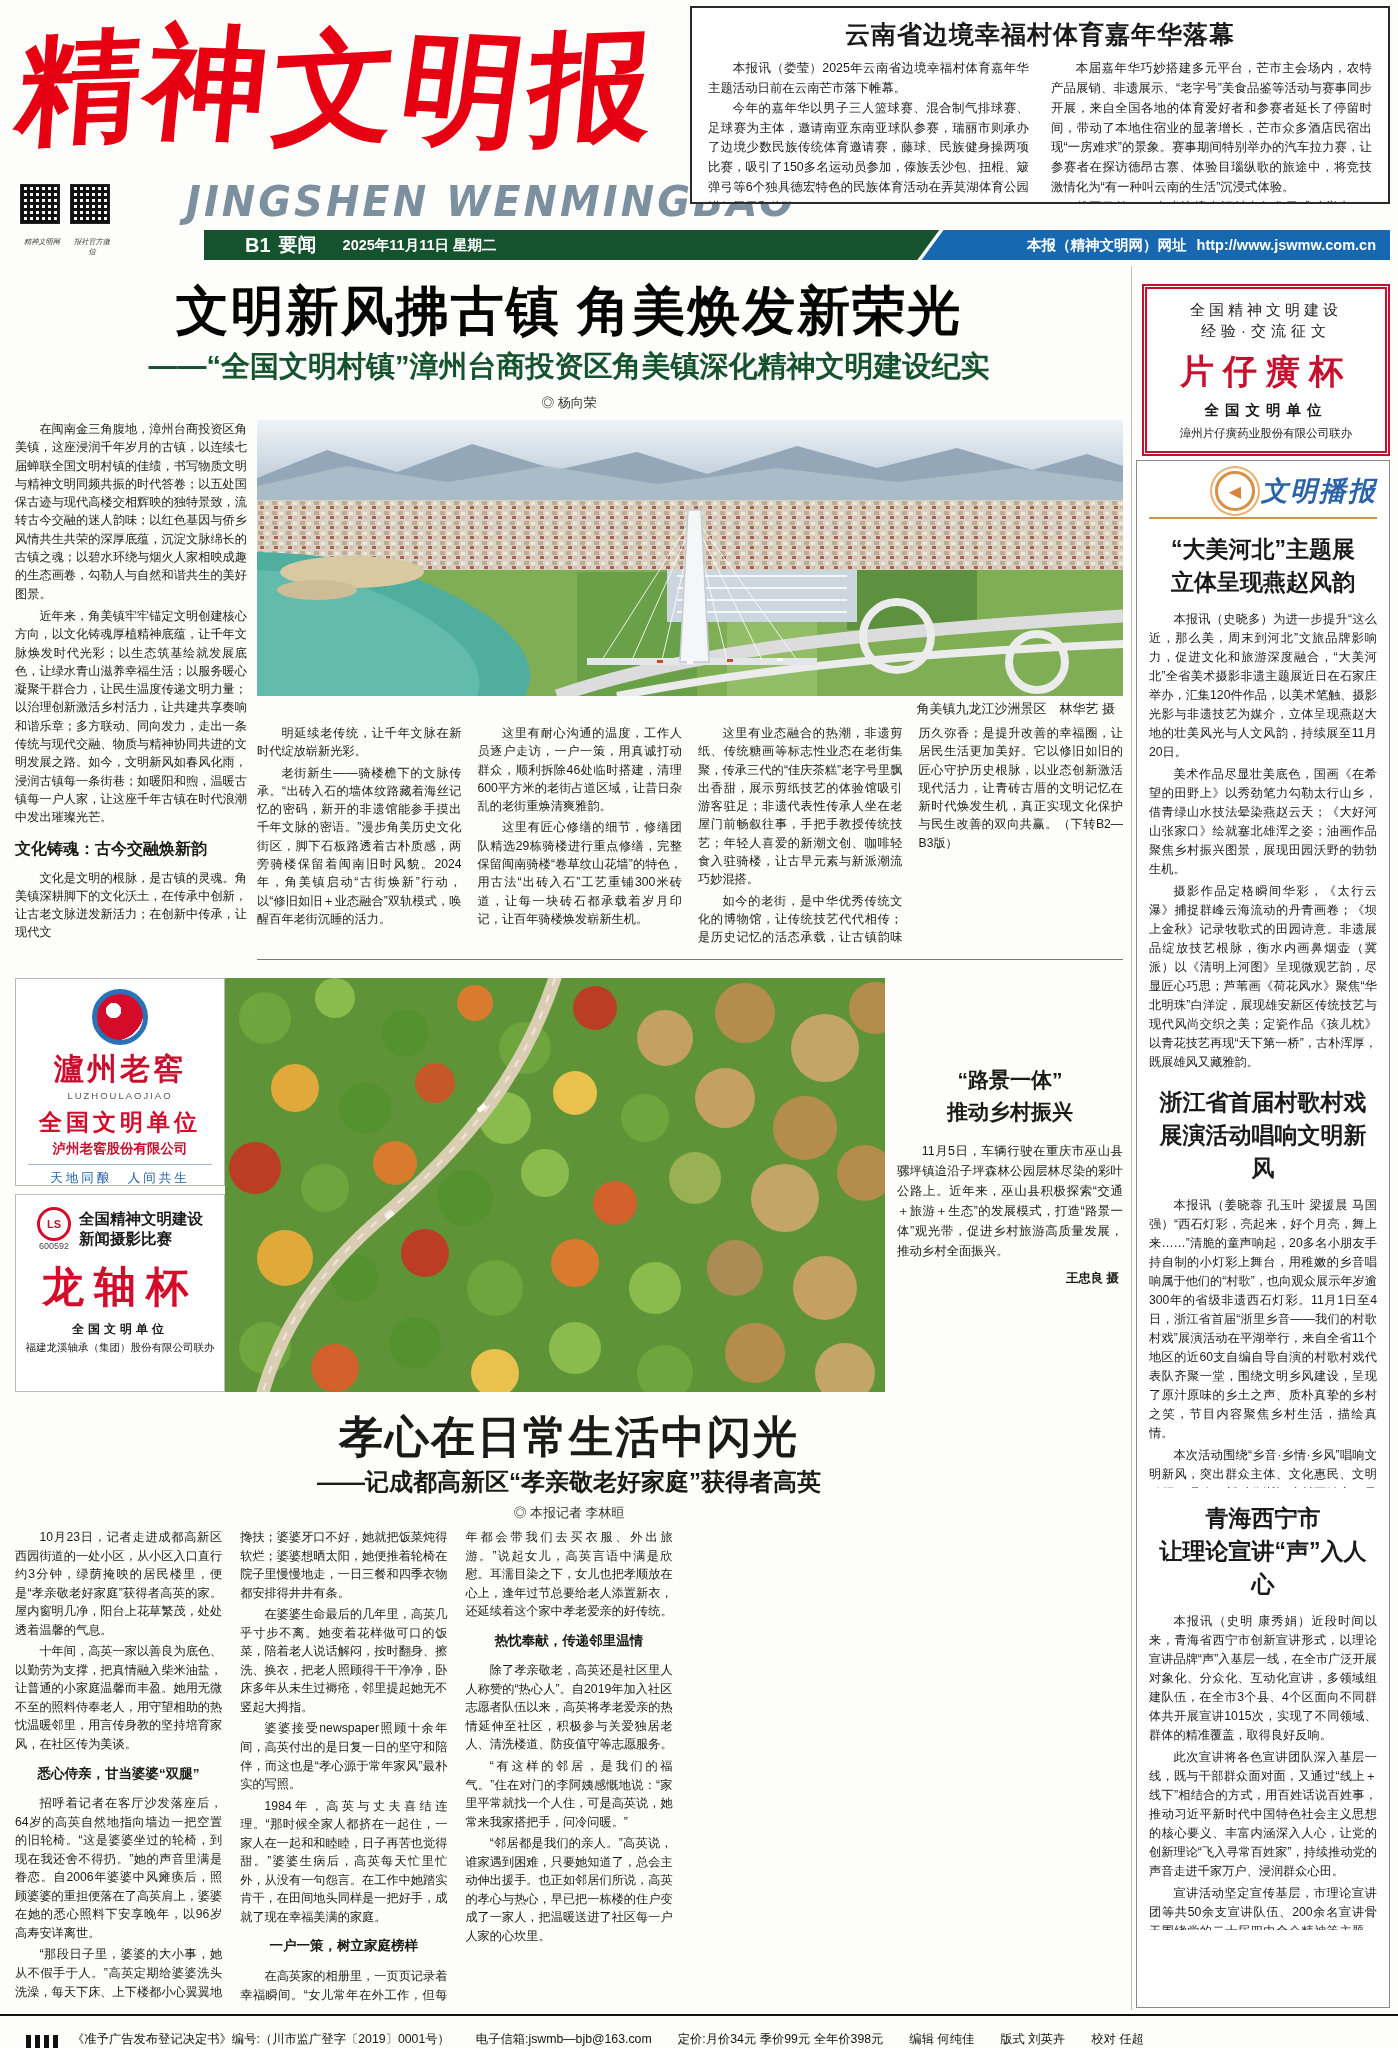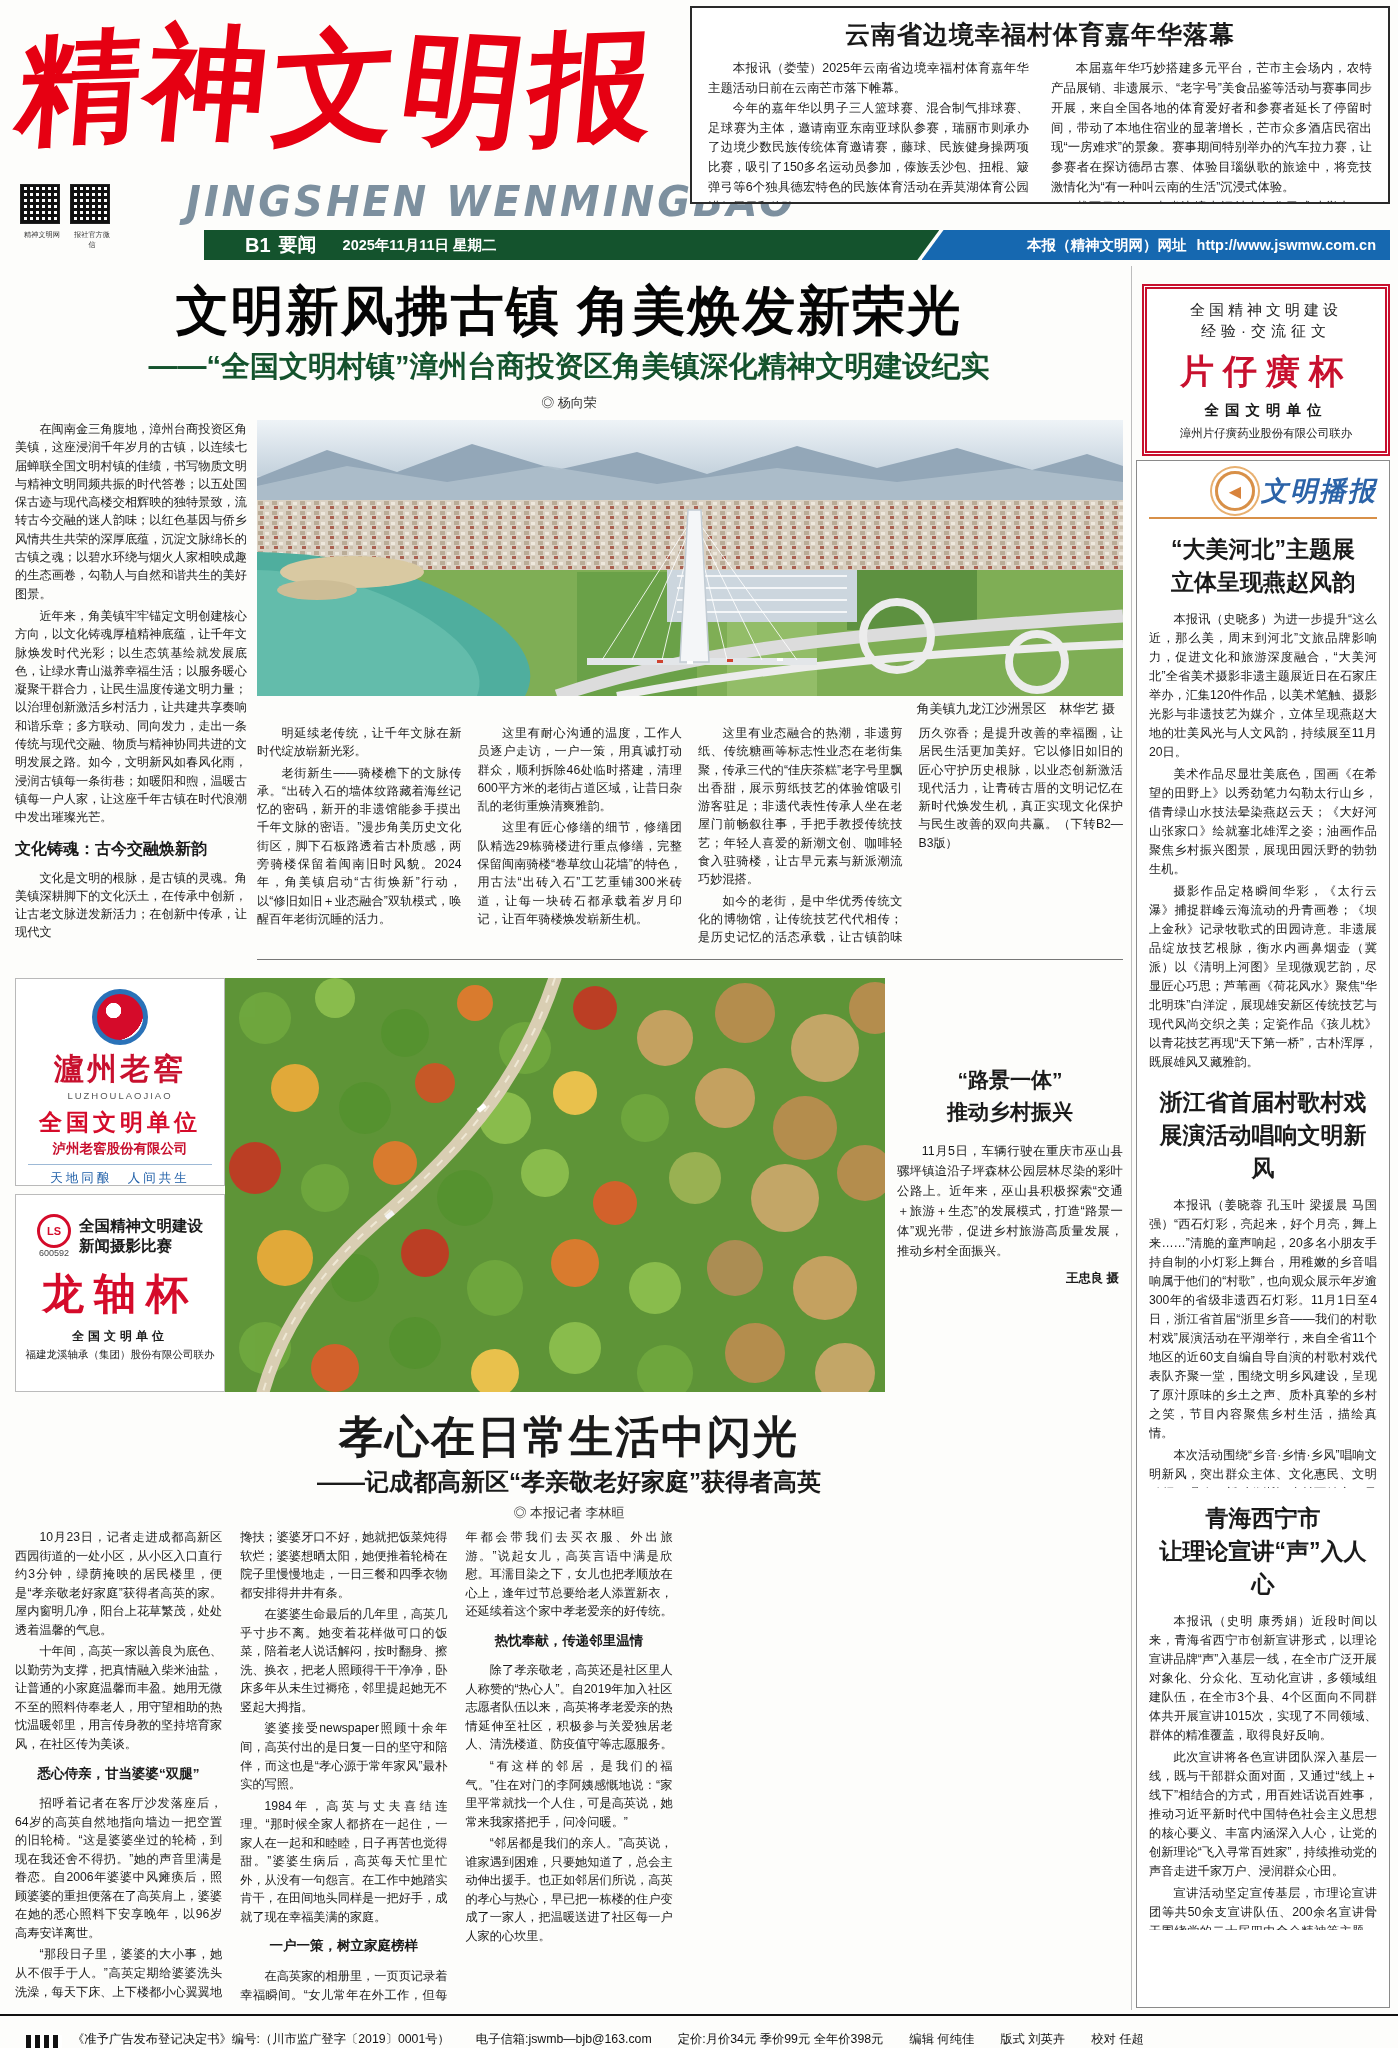--- a/index.html
+++ b/index.html
@@ -12,21 +12,21 @@
   .mast span { display:inline-block; font-family:"DejaVu Serif",serif; font-weight:900; font-size:122px; line-height:160px; color:#e60012; letter-spacing:6px; transform:skewX(-6deg) rotate(-2deg); }
   .mast span:nth-child(2){ transform:skewX(-4deg) rotate(2deg) translateY(-4px); }
   .mast span:nth-child(3){ transform:skewX(-8deg) rotate(-3deg); }
   .mast span:nth-child(4){ transform:skewX(-5deg) rotate(3deg) translateY(3px); }
   .mast span:nth-child(5){ transform:skewX(-7deg) rotate(-2deg); }
   .qr-wrap { position:absolute; left:20px; top:184px; width:120px; }
   .qr-row { display:flex; gap:10px; }
   .qr { width:40px; height:40px; border:1px solid #222; background:
       repeating-linear-gradient(0deg,#111 0 3px,transparent 3px 6px),
       repeating-linear-gradient(90deg,#111 0 3px,#fff 3px 6px); }
-  .qr-labels { display:flex; gap:6px; font-size:8px; color:#333; margin-top:5px; }
+  .qr-labels { display:flex; gap:6px; font-size:8px; color:#333; margin-top:12px;font-style:italic; }
   .qr-labels span { width:44px; text-align:center; transform:scale(.9); }
   .pinyin { position:absolute; left:186px; top:178px; font-family:"DejaVu Sans",sans-serif; font-style:italic; font-weight:800; font-size:40px; letter-spacing:3px; color:#7d909f; transform:scaleY(1.05); }
 
   
   .topnews { position:absolute; left:690px; top:6px; width:700px; height:198px; border:2px solid #2a2a2a; background:#fff; padding:8px 16px 6px; overflow:hidden; }
   .topnews h2 { font-size:25px; font-weight:900; text-align:center; letter-spacing:1px; margin:2px 0 8px; }
   .topnews .cols { column-count:2; column-gap:22px; font-size:12.4px; line-height:1.6; text-align:justify; }
   .topnews .cols p { text-indent:2em; }
 
   
@@ -54,21 +54,21 @@
 
   
   .ad { position:absolute; left:15px; width:210px; background:#fff; text-align:center; overflow:hidden; }
   .ad1 { top:978px; height:208px; border:1px solid #b9b9b9; padding-top:10px; }
   .lz-logo { width:56px; height:56px; margin:0 auto 4px; border-radius:50%; border:5px solid #2a72b8; background:radial-gradient(circle at 36% 36%, #fff 0 18%, #d50b2a 19% 72%, #fff 73%); }
   .lz-name { font-family:"DejaVu Serif",serif; font-size:30px; font-weight:900; color:#c8102e; letter-spacing:3px; }
   .lz-py { font-size:9.5px; letter-spacing:2px; color:#555; margin-bottom:6px; }
   .lz-honor { font-size:23px; font-weight:900; color:#d50b2a; letter-spacing:4px; margin:4px 0 2px; }
   .lz-co { font-size:13.5px; font-weight:700; color:#c8102e; margin-bottom:6px; }
   .lz-slogan { font-size:12.5px; color:#1f5fa8; letter-spacing:3px; border-top:1px solid #9db9d6; padding-top:5px; width:88%; margin:0 auto; }
-  .ad2 { top:1194px; height:198px; border:1px solid #c59; border-color:#c9a; border:1px solid #bbb; padding-top:19px; }
+  .ad2 { top:1194px; height:198px; border:1px solid #c59; border-color:#c9a; border:1px solid #bbb; padding-top:12px; }
   .ls-row { display:flex; align-items:center; justify-content:center; gap:8px; }
   .ls-logo { width:34px; height:34px; border-radius:50%; border:3px solid #d50b2a; color:#d50b2a; font-size:11px; font-weight:900; display:flex; align-items:center; justify-content:center; }
   .ls-code { font-size:9px; color:#444; }
   .ls-contest { font-size:15.5px; font-weight:900; text-align:left; line-height:1.3; }
   .ls-cup { font-family:"DejaVu Serif",serif; font-size:42px; font-weight:900; color:#d50b2a; letter-spacing:10px; margin:8px 0 6px; }
   .ls-honor { font-size:12px; font-weight:700; letter-spacing:4px; }
   .ls-co { font-size:10.5px; color:#222; margin-top:3px; }
 
   
   .autumn { position:absolute; left:225px; top:978px; width:660px; height:414px; overflow:hidden; background:#5e9437; }

